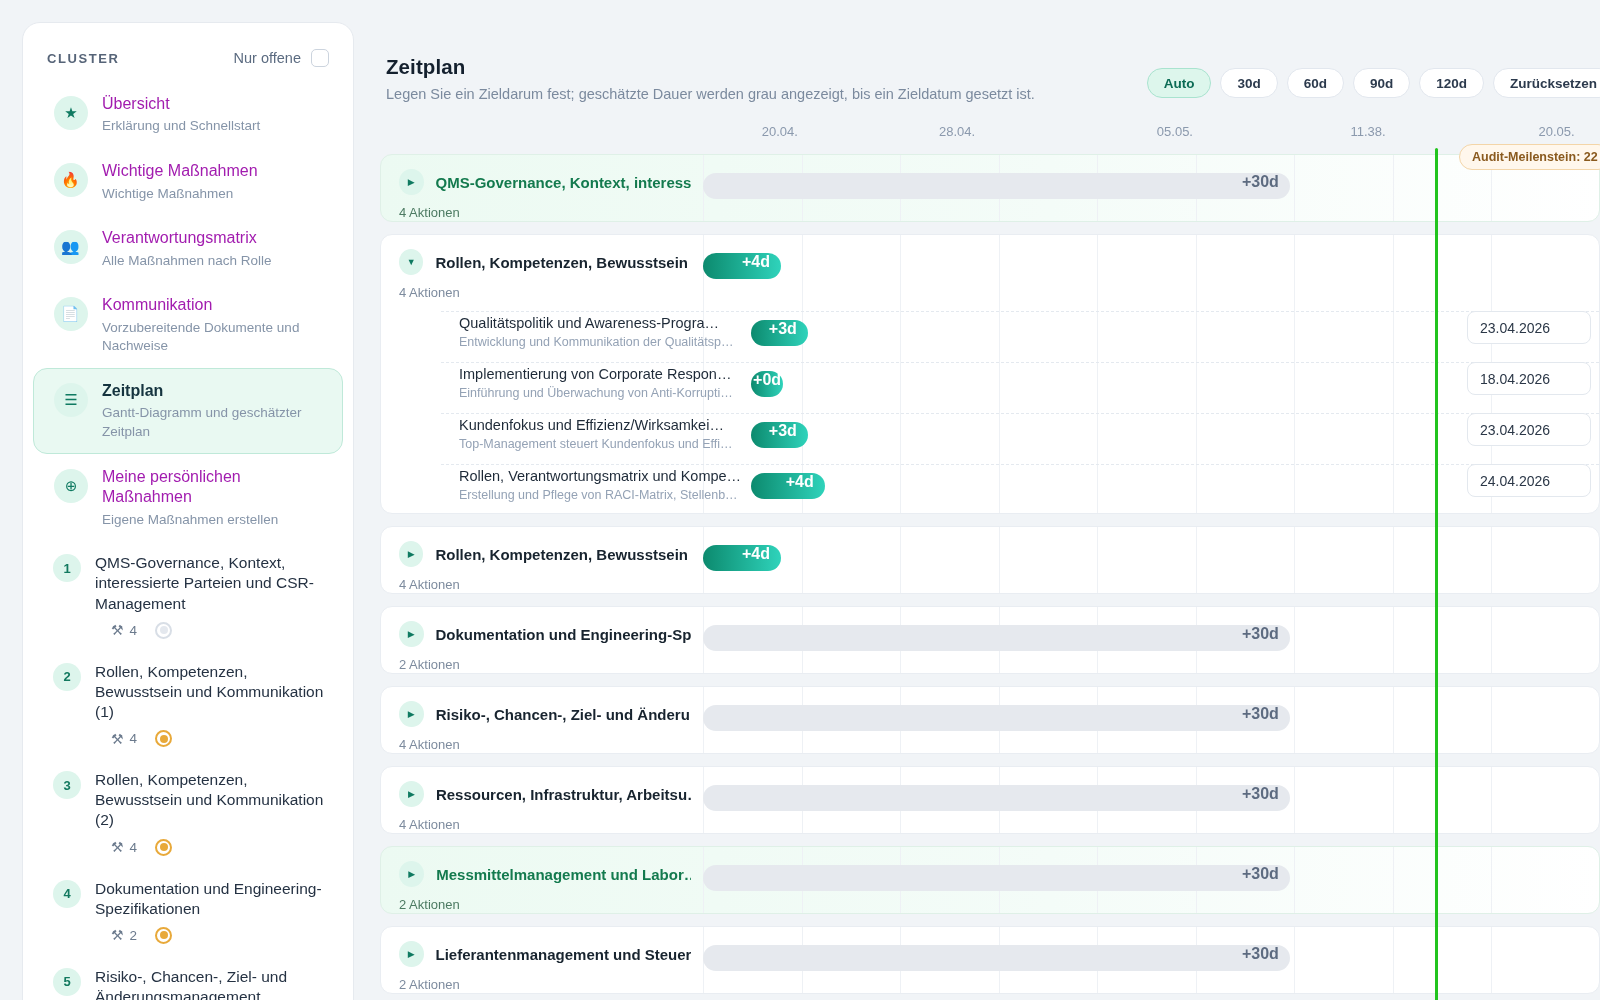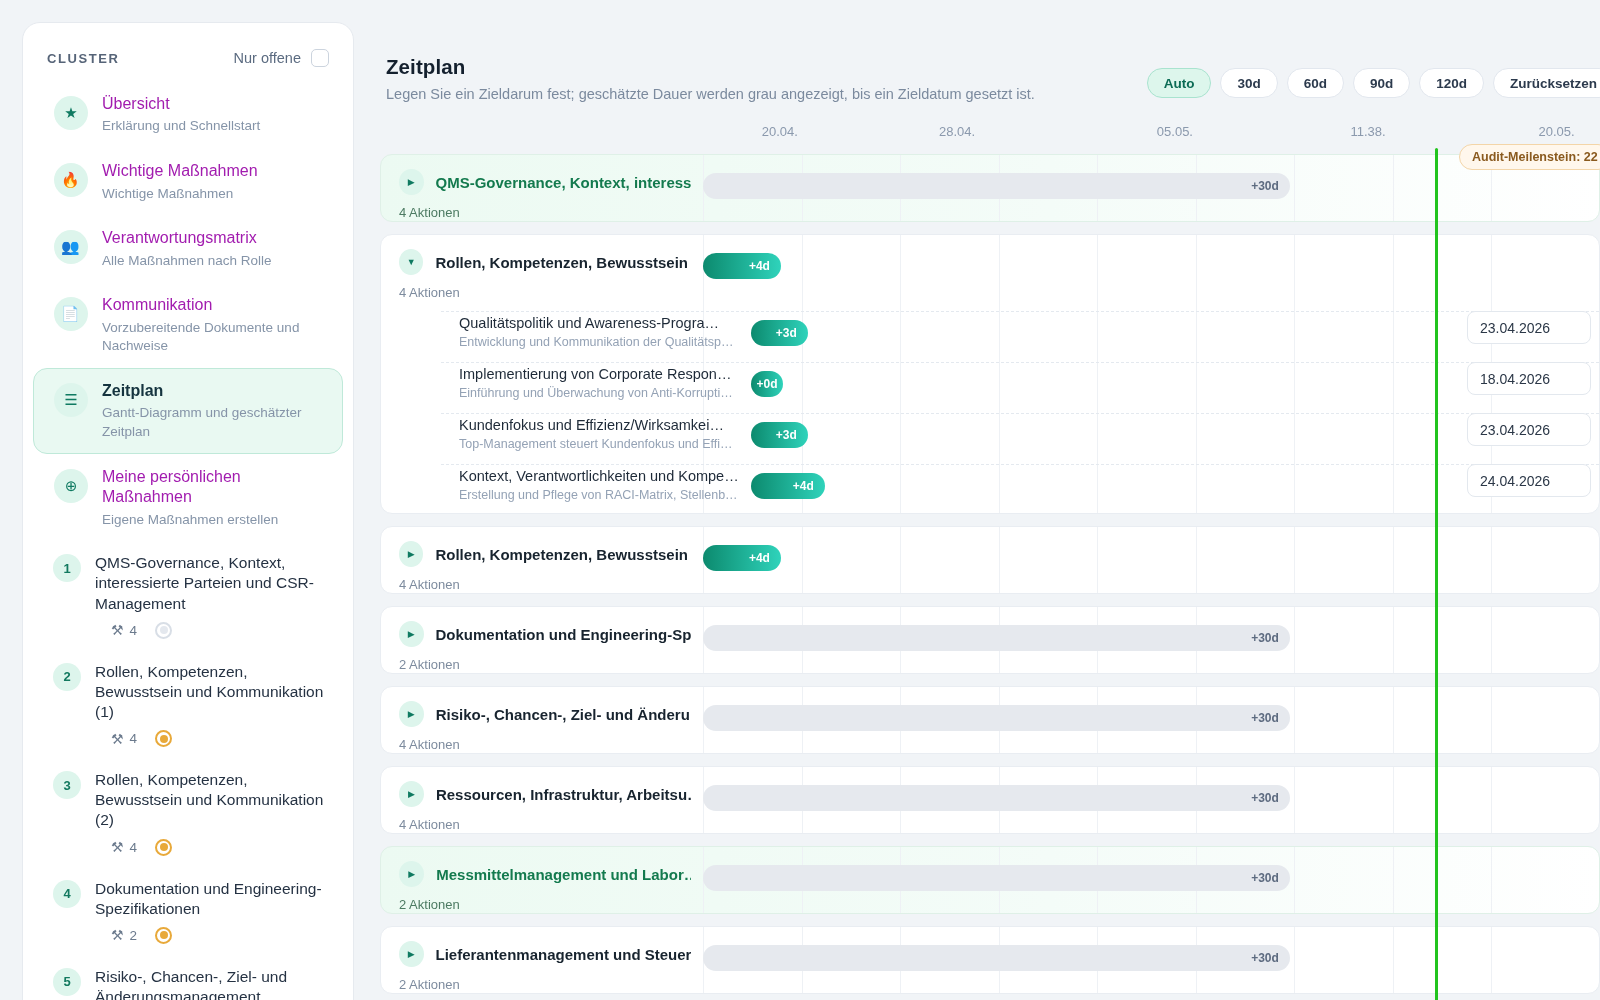--- a/index.html
+++ b/index.html
@@ -141,22 +141,22 @@
 
   
   .tl { position: absolute; left: 322px; right: 0; top: 0; bottom: 0; }
   .tl-grid { position: absolute; inset: 0; }
   .tl-col {
     position: absolute; top: 0; bottom: 0; width: 0;
     border-left: 1px solid #eef1f5;
   }
   .bar {
     position: absolute; height: 26px; border-radius: 13px;
-    display: flex; align-items: center; justify-content: flex-end;
-    padding-right: 11px; font-size: 12px; font-weight: bold;
+    display: flex; align-items: flex-start; justify-content: flex-end;
+    padding-right: 11px; font-size: 16px; font-weight: bold;
   }
   .bar.est { background: #e6e9ee; color: #5d6b80; }
   .bar.real {
     background: linear-gradient(90deg,#0c8a6e 0%, #2fd3bb 100%);
     color: #ffffff;
   }
   .bar.tiny { padding-right: 0; justify-content: center; }
 
   
   .ms-line {
@@ -422,21 +422,21 @@
               <div class="tl" style="top:0;bottom:0">
                 <span class="bar real" style="left:0%;width:6.7%;top:9px">
                   <span>+3d</span>
                 </span>
               </div>
               <span class="date-inp">23.04.2026</span>
             </div>
             <div class="kid">
               <span class="kid-sep"></span>
               <div class="kid-head">
-                <div class="kid-name">Kontext, Verantwortlichkeiten und Kompe…</div>
+                <div class="kid-name">Rollen, Verantwortungsmatrix und Kompe…</div>
                 <div class="kid-desc">Erstellung und Pflege von RACI-Matrix, Stellenb…</div>
               </div>
               <div class="tl" style="top:0;bottom:0">
                 <span class="bar real" style="left:0%;width:8.7%;top:9px">
                   <span>+4d</span>
                 </span>
               </div>
               <span class="date-inp">24.04.2026</span>
             </div>
           </div>

